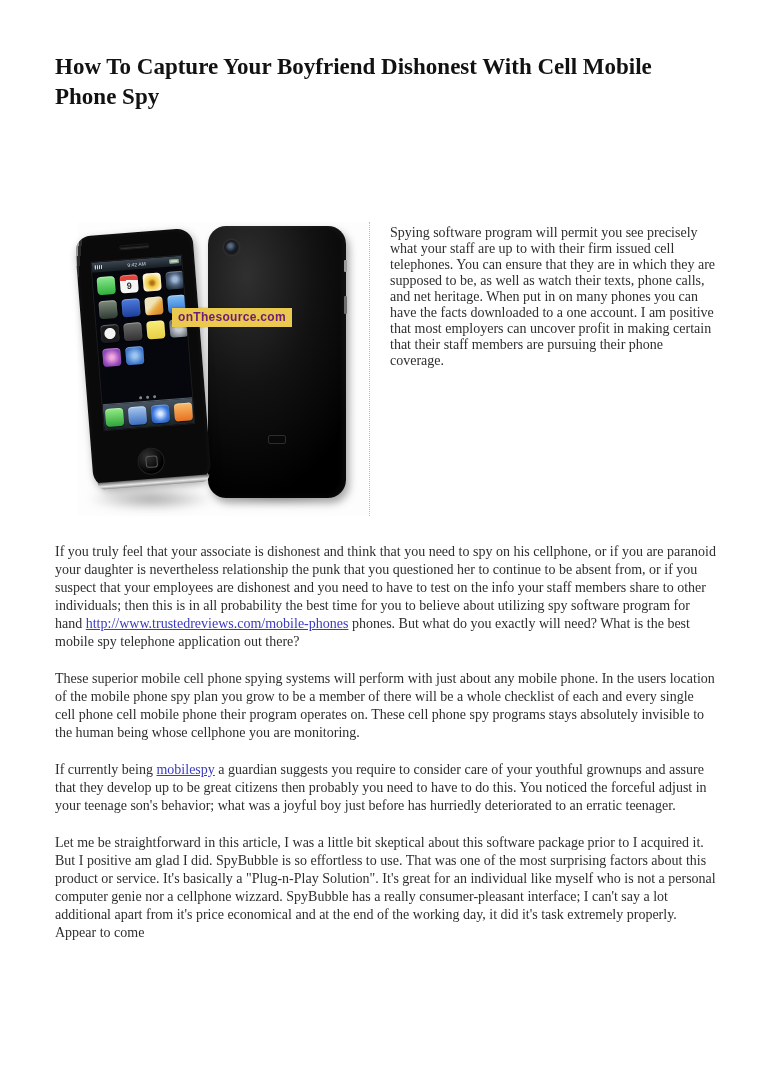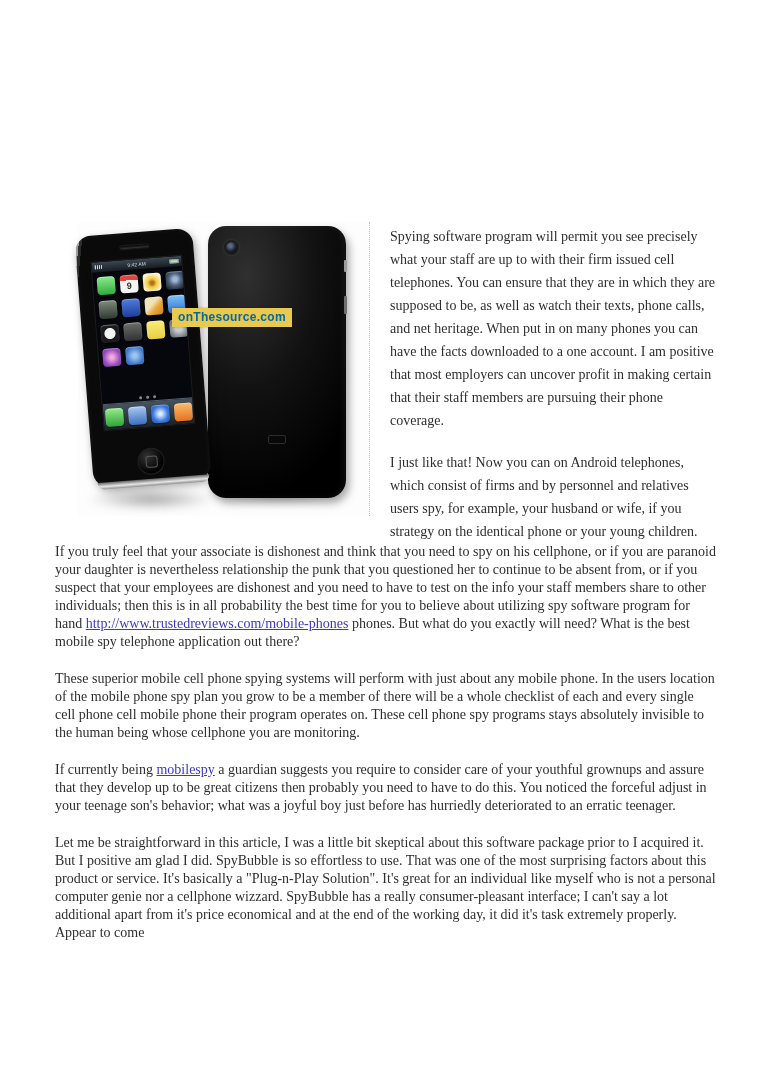--- a/index.html
+++ b/index.html
@@ -109,34 +109,35 @@
     position:absolute; left:50%; bottom:54px; width:18px; height:9px;
     transform:translateX(-50%); border:1px solid #2d2d2d; border-radius:2px;
   }
   .watermark {
     position:absolute; left:94px; top:86px; padding:2px 6px 3px 6px;
     font-family:"Liberation Sans", sans-serif; font-weight:bold;
     font-size:12px; letter-spacing:.3px; white-space:nowrap;
     background:#e9c94e; color:#8a3f17; box-shadow:0 0 2px rgba(0,0,0,.25);
   }
   
-  .intro-col { flex:1; padding-top:3px; font-size:14px; line-height:23px; }
+  .intro-col { flex:1; padding-top:3px; font-size:14px; line-height:16px; }
   .intro-col p + p { margin-top:19px; }
   .main-text {
     position:absolute; left:55px; top:543px; width:662px;
     font-size:14px; line-height:18px;
   }
   .main-text p + p { margin-top:19px; }
   a.doc-link { color:#3a3ac0; text-decoration:underline; cursor:pointer; }
 </style>
 </head>
 <body>
 
 <div class="page" style="background: rgb(255, 255, 255); color: rgb(46, 46, 46);">
 
+  <h1 class="page-title" style="color: rgb(18, 18, 18);">How To Capture Your Boyfriend Dishonest With Cell Mobile Phone Spy</h1>
 
   <div class="content-row">
 
     <figure class="phone-image">
       <div class="refl front"></div>
       <div class="refl back"></div>
 
       <div class="phone-back">
         <div class="back-camera"></div>
         <i class="side-btn b1"></i>
@@ -178,26 +179,25 @@
           <div class="dock">
               <div class="app-icon" style="background: linear-gradient(rgb(149, 236, 134), rgb(45, 165, 58));"></div>
               <div class="app-icon" style="background: linear-gradient(rgb(169, 200, 239), rgb(60, 112, 194));"></div>
               <div class="app-icon" style="background: radial-gradient(circle, rgb(220, 235, 255) 12%, rgb(63, 124, 224) 58%, rgb(29, 77, 160));"></div>
               <div class="app-icon" style="background: linear-gradient(rgb(248, 189, 109), rgb(232, 112, 31));"></div>
             </div>
         </div>
         <div class="home-button"></div>
       </div>
 
-      <div class="watermark" style="background: rgb(233, 201, 78); color: #0369a1;">onThesource.com</div>
+      <div class="watermark" style="background: rgb(233, 201, 78); color: #701a75;">onThesource.com</div>
     </figure>
 
     <div class="intro-col">
       <p>Spying software program will permit you see precisely what your staff are up to with their firm issued cell telephones. You can ensure that they are in which they are supposed to be, as well as watch their texts, phone calls, and net heritage. When put in on many phones you can have the facts downloaded to a one account. I am positive that most employers can uncover profit in making certain that their staff members are pursuing their phone coverage.</p>
-      <p>I just like that! Now you can on Android telephones, which consist of firms and by personnel and relatives users spy, for example, your husband or wife, if you strategy on the identical phone or your young children.</p>
     </div>
   </div>
 
   <div class="main-text">
     <p><span>If you truly feel that your associate is dishonest and think that you need to spy on his cellphone, or if you are paranoid your daughter is nevertheless relationship the punk that you questioned her to continue to be absent from, or if you suspect that your employees are dishonest and you need to have to test on the info your staff members share to other individuals; then this is in all probability the best time for you to believe about utilizing spy software program for hand </span><a class="doc-link" style="color: rgb(58, 58, 192);">http://www.trustedreviews.com/mobile-phones</a><span> phones. But what do you exactly will need? What is the best mobile spy telephone application out there?</span></p>
 
     <p>These superior mobile cell phone spying systems will perform with just about any mobile phone. In the users location of the mobile phone spy plan you grow to be a member of there will be a whole checklist of each and every single cell phone cell mobile phone their program operates on. These cell phone spy programs stays absolutely invisible to the human being whose cellphone you are monitoring.</p>
 
     <p><span>If currently being </span><a class="doc-link" style="color: rgb(58, 58, 192);">mobilespy</a><span> a guardian suggests you require to consider care of your youthful grownups and assure that they develop up to be great citizens then probably you need to have to do this. You noticed the forceful adjust in your teenage son's behavior; what was a joyful boy just before has hurriedly deteriorated to an erratic teenager.</span></p>
 

